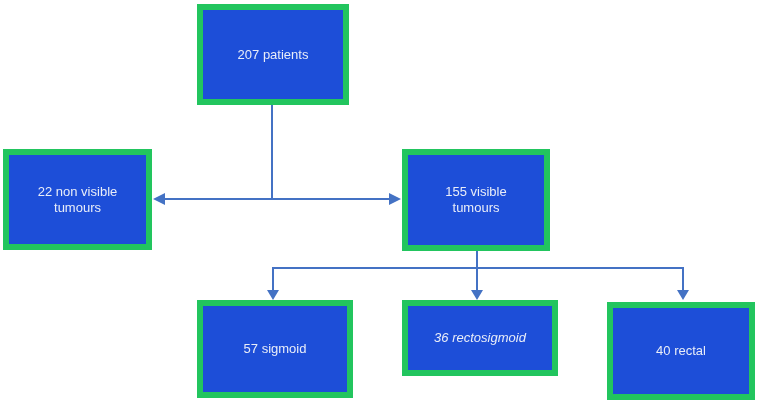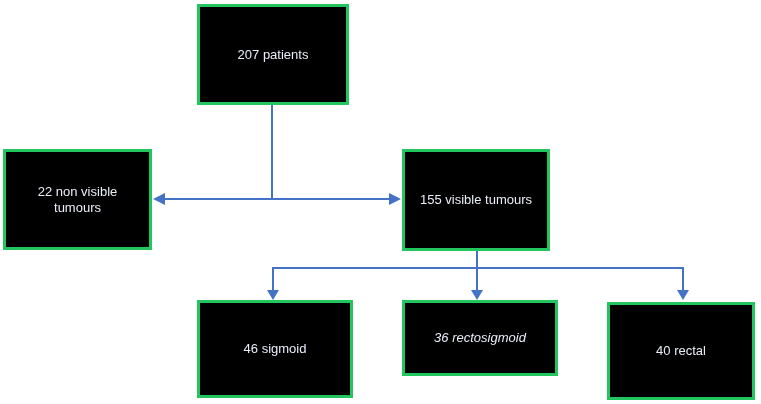--- a/index.html
+++ b/index.html
@@ -10,31 +10,31 @@
   }
   .canvas {
     position: relative;
     width: 761px;
     height: 404px;
     background: #ffffff;
     overflow: hidden;
   }
   .node {
     position: absolute;
-    background: #000000;
-    border: 3px solid #22c55e;
+    background: #1d4ed8;
+    border: 6px solid #22c55e;
     box-sizing: border-box;
     display: flex;
     align-items: center;
     justify-content: center;
     text-align: center;
     color: #e9edf8;
     font-size: 13px;
     line-height: 1.2;
-    padding: 8px;
+    padding: 16px;
   }
   .edge {
     position: absolute;
     background: #4472C4;
   }
   .arrow {
     position: absolute;
     width: 0;
     height: 0;
   }
@@ -102,21 +102,21 @@
 
   <div class="node" id="node-non-visible">
     <span>22 non visible tumours</span>
   </div>
 
   <div class="node" id="node-visible">
     <span>155 visible tumours</span>
   </div>
 
   <div class="node" id="node-sigmoid">
-    <span>46 sigmoid</span>
+    <span>57 sigmoid</span>
   </div>
 
   <div class="node" id="node-rectosigmoid">
     <span>36 rectosigmoid</span>
   </div>
 
   <div class="node" id="node-rectal">
     <span>40 rectal</span>
   </div>
 

